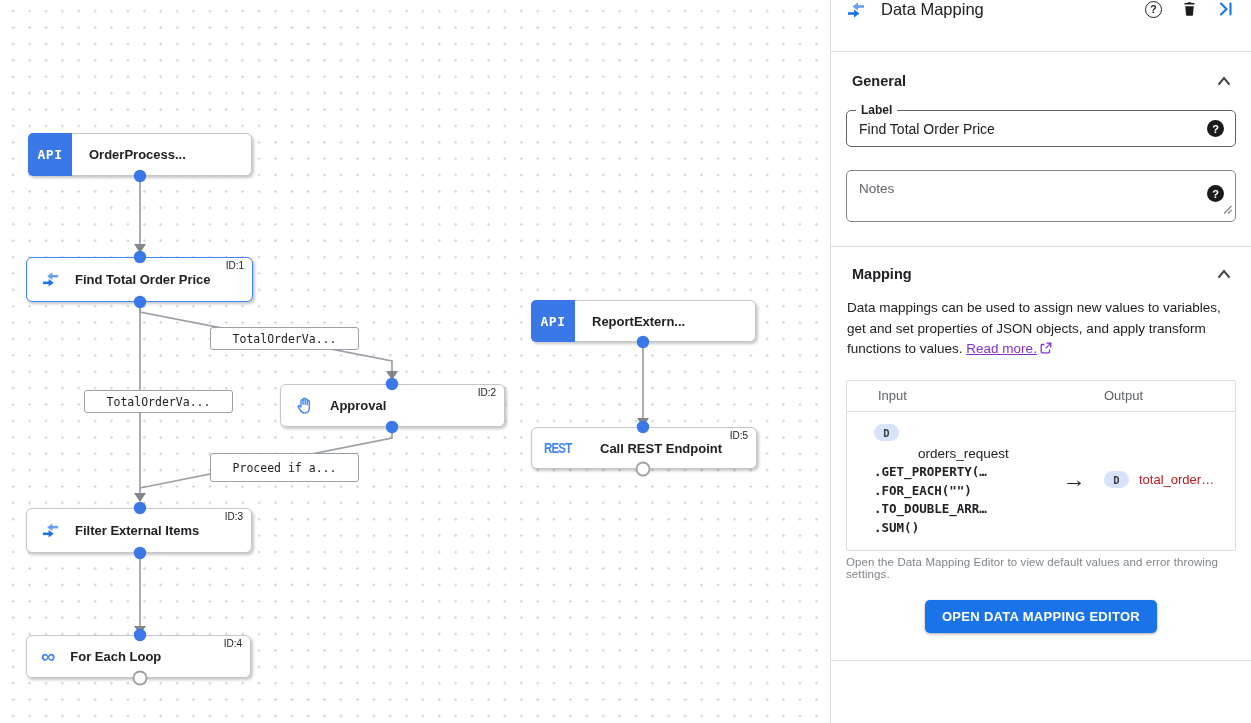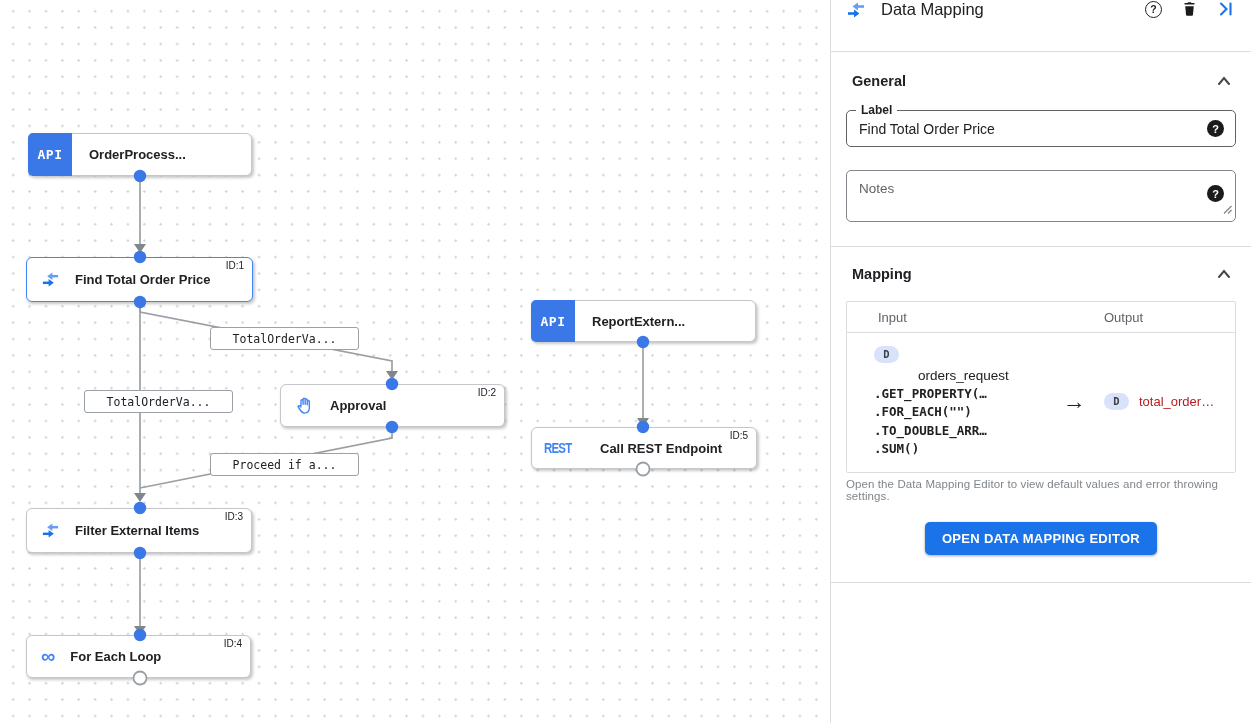--- a/index.html
+++ b/index.html
@@ -143,21 +143,21 @@
       <polygon class="arrowhead" points="386,371 398,371 392,380"></polygon>
       <path class="edge" d="M392,427 V438 L140,488"></path>
       <path class="edge" d="M643,343 V418"></path>
       <polygon class="arrowhead" points="637,418 649,418 643,427"></polygon>
       <path class="edge" d="M140,553 V626"></path>
       <polygon class="arrowhead" points="134,626 146,626 140,635"></polygon>
     </svg>
 
     <div class="edge-label" style="left:210px; top:327px; width:149px; height:23px;">TotalOrderVa...</div>
     <div class="edge-label" style="left:84px; top:390px; width:149px; height:23px;">TotalOrderVa...</div>
-    <div class="edge-label" style="left:210px; top:453px; width:149px; height:23px;">Proceed if a...</div>
+    <div class="edge-label" style="left:210px; top:453px; width:149px; height:29px;">Proceed if a...</div>
 
     <div class="node" style="left:28px; top:133px; width:224px; height:43px;">
       <div class="api-badge">API</div>
       <div class="node-label">OrderProcess...</div>
     </div>
 
     <div class="node selected" style="left:26px; top:257px; width:227px; height:45px;">
       <span class="node-icon">
         <svg width="19" height="19" viewBox="0 0 20 20">
           <line x1="11" y1="6.5" x2="18" y2="6.5" stroke="#669df6" stroke-width="2.6"></line>
@@ -285,20 +285,29 @@
     <div class="section mapping">
       <div class="sec-head">
         <div class="sec-title">Mapping</div>
         <span class="chev">
           <svg width="18" height="16" viewBox="0 0 18 16" fill="none" stroke="#444746" stroke-width="2" stroke-linecap="round">
               <polyline points="4,11 9,5 14,11"></polyline>
             </svg>
         </span>
       </div>
 
+      <div class="map-desc">
+        <span>Data mappings can be used to assign new values to variables, get and set properties of JSON objects, and apply transform functions to values.</span>
+        <span class="read-more">Read more.</span><span class="ext-icon">
+          <svg width="12" height="12" viewBox="0 0 12 12" fill="none" stroke="#8430ce" stroke-width="1.3">
+            <path d="M4.5 2.5 H2 a.8.8 0 0 0-.8.8 V10 a.8.8 0 0 0 .8.8 h6.7 a.8.8 0 0 0 .8-.8 V7.5"></path>
+            <path d="M6.5 1.2 h4.3 v4.3 M10.6 1.4 L5.6 6.4"></path>
+          </svg>
+        </span>
+      </div>
 
       <div class="map-table">
         <div class="mt-head">
           <div class="hcell in">Input</div>
           <div class="hcell"></div>
           <div class="hcell">Output</div>
         </div>
         <div class="mt-body">
           <div class="in-cell">
             <span class="d-badge">D</span>

